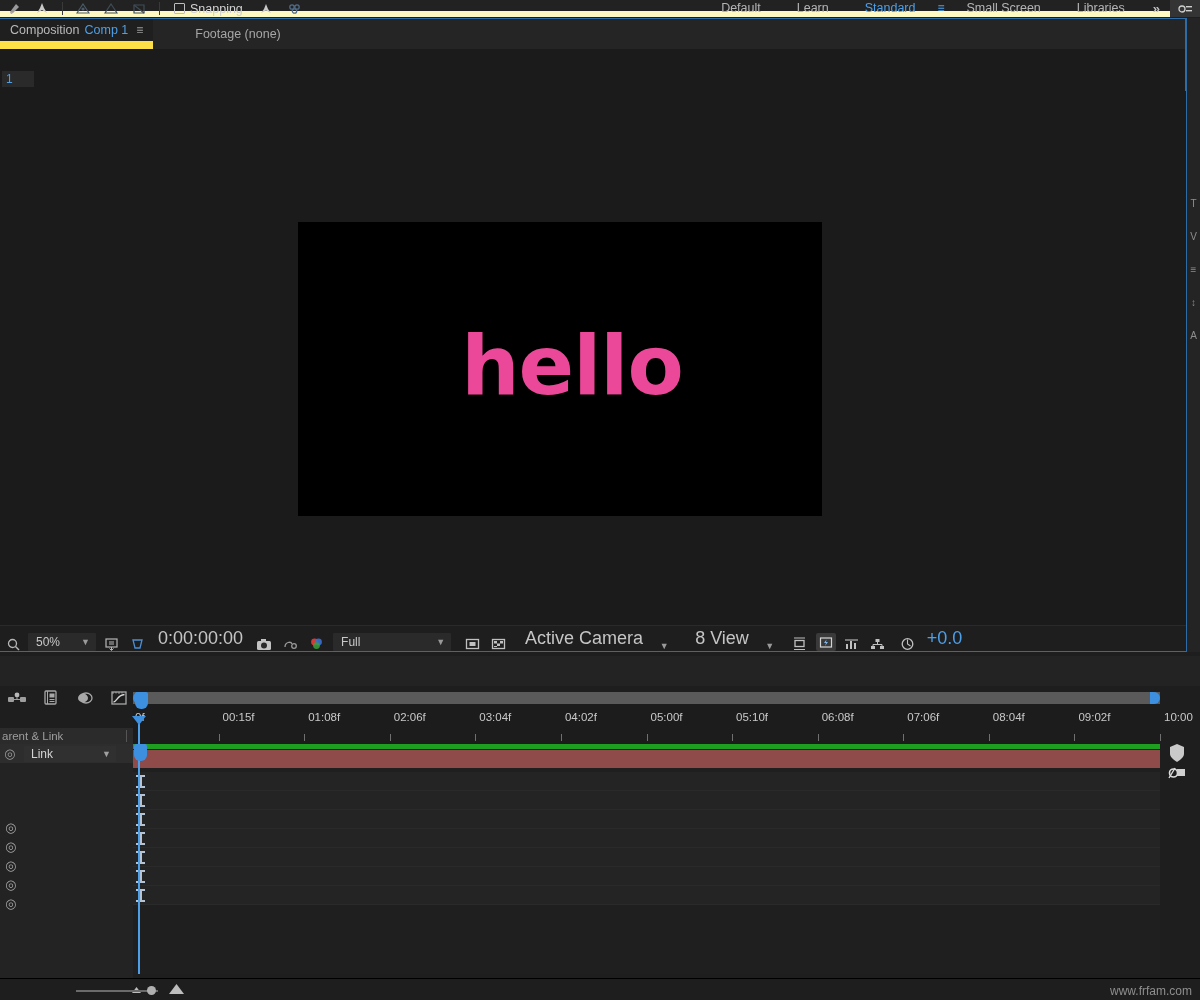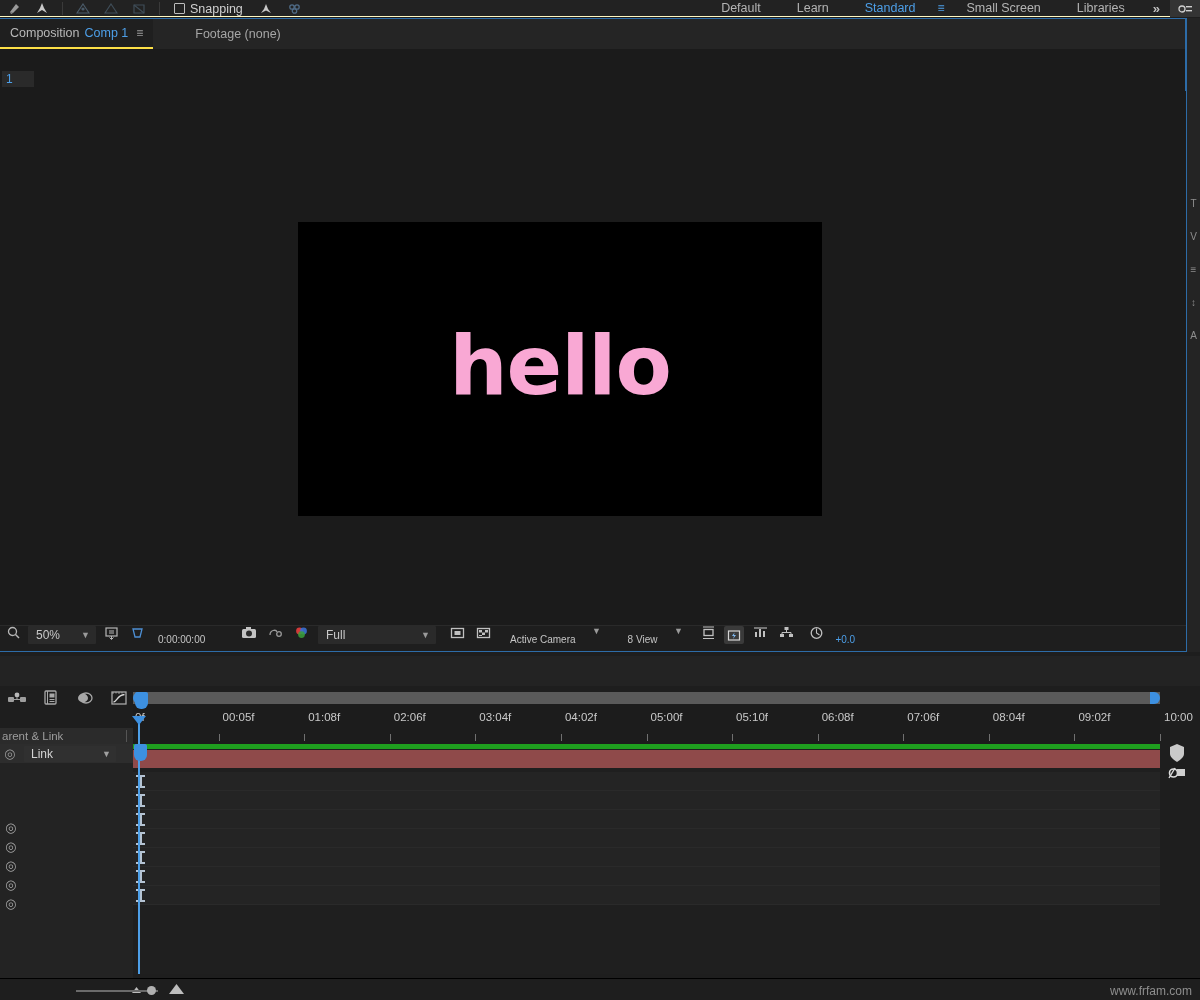--- a/index.html
+++ b/index.html
@@ -11,21 +11,21 @@
     color: #c8c8c8;
     font-size: 12px;
     -webkit-font-smoothing: antialiased;
   }
   #app { position: relative; width: 1200px; height: 1000px; }
 
   
   .toolbar {
     position: absolute; left: 0; top: 0; width: 1200px; height: 17px;
     background: #222;
-    border-bottom: 1px solid #fef9c3;
+    border-bottom: 6px solid #fef9c3;
   }
   .tb-icons { position: absolute; left: 0; top: 0; height: 17px; display: flex; align-items: center; }
   .tb-ic {
     width: 28px; height: 17px; display: flex; align-items: center; justify-content: center;
     color: #9a9a9a;
   }
   .tb-ic.dim { color: #4a5a68; }
   .tb-ic svg { display: block; }
   .tb-sep { width: 1px; height: 13px; background: #3a3a3a; margin: 0 6px; }
   .snapping { display: flex; align-items: center; gap: 5px; margin-left: 8px; }
@@ -59,55 +59,55 @@
   }
   .comp-tabs {
     position: absolute; left: 0; top: 0; width: 100%; height: 30px;
     background: #252525; display: flex; align-items: center;
   }
   .comp-tab {
     height: 30px; display: flex; align-items: center; padding: 0 10px; gap: 5px;
     font-size: 12.5px; color: #b9b9b9;
   }
   .comp-tab.sel {
-    background: #1f1f1f; border-bottom: 2px solid #fde047; align-items: center;
+    background: #1f1f1f; border-bottom: 8px solid #fde047; align-items: center;
   }
   .comp-tab .tname { color: #4d9fe8; }
   .comp-tab .hamb { color: #9a9a9a; font-size: 12px; margin-left: 3px; }
   .comp-tab.inactive { color: #a6a6a6; }
 
   .frame-field {
     position: absolute; left: 2px; top: 52px; width: 32px; height: 16px;
     background: #2a2a2a; color: #4d9fe8; font-size: 12px;
     display: flex; align-items: center; padding-left: 4px;
   }
 
   .comp-stage {
     position: absolute; left: 0; top: 72px; width: 1186px; height: 535px;
     background: #1b1b1b;
   }
   .comp-frame {
     position: absolute; left: 298px; top: 131px; width: 524px; height: 294px;
     background: #000;
   }
   .comp-text {
-    position: absolute; left: 0; top: 0; width: 100%; height: 100%;
+    position: absolute; left: 12px; top: 0; width: 100%; height: 100%;
     display: flex; align-items: center; justify-content: center;
-    color: #f9a8d4; font-size: 82px; font-weight: bold;
+    color: #ec4899; font-size: 82px; font-weight: bold;
     font-family: "DejaVu Sans", sans-serif; letter-spacing: -1px;
     padding-bottom: 8px;
   }
 
   
   .comp-bottom {
     position: absolute; left: 0; bottom: 0; width: 1186px; height: 26px;
-    background: #1e1e1e; display: flex; align-items: flex-start; gap: 0;
+    background: #1e1e1e; display: flex; align-items: flex-end; gap: 0;
     border-top: 1px solid #2a2a2a;
   }
-  .cb-item { display: flex; align-items: center; height: 26px; color: #c5c5c5; font-size: 10px; }
+  .cb-item { display: flex; align-items: center; height: 26px; color: #c5c5c5; font-size: 18px; }
   .cb-ic { width: 26px; display: flex; align-items: center; justify-content: center; color: #b6b6b6; }
   .cb-ic.blue { color: #4d8fd4; }
   .cb-ic.boxed { background: #3a3a3a; border-radius: 2px; width: 20px; height: 18px; margin: 0 3px; }
   .cb-select {
     display: flex; align-items: center; gap: 4px; height: 18px;
     background: #2a2a2a; padding: 0 6px 0 8px; margin: 0 2px; min-width: 48px;
     justify-content: space-between; border-radius: 1px;
   }
   .cb-select .chev { color: #9a9a9a; font-size: 9px; }
   .cb-plain { padding: 0 8px; }
@@ -518,21 +518,21 @@
     </div>
     <div class="tl-leftbottom"></div>
 
     <div class="tl-ruler">
       <div class="tl-scrollbar">
         <div class="sb-cap-l"></div>
         <div class="sb-cap-r"></div>
       </div>
       <div class="tl-ticks" id="ruler-ticks">
           <div class="tick-lbl" style="left: 2px;">0f</div>
-          <div class="tick-lbl" style="left: 89.5833px;">00:05f</div>
+          <div class="tick-lbl" style="left: 89.5833px;">00:15f</div>
           <div class="tick-mark" style="left: 85.5833px;"></div>
           <div class="tick-lbl" style="left: 175.167px;">01:08f</div>
           <div class="tick-mark" style="left: 171.167px;"></div>
           <div class="tick-lbl" style="left: 260.75px;">02:06f</div>
           <div class="tick-mark" style="left: 256.75px;"></div>
           <div class="tick-lbl" style="left: 346.333px;">03:04f</div>
           <div class="tick-mark" style="left: 342.333px;"></div>
           <div class="tick-lbl" style="left: 431.917px;">04:02f</div>
           <div class="tick-mark" style="left: 427.917px;"></div>
           <div class="tick-lbl" style="left: 517.5px;">05:00f</div>

